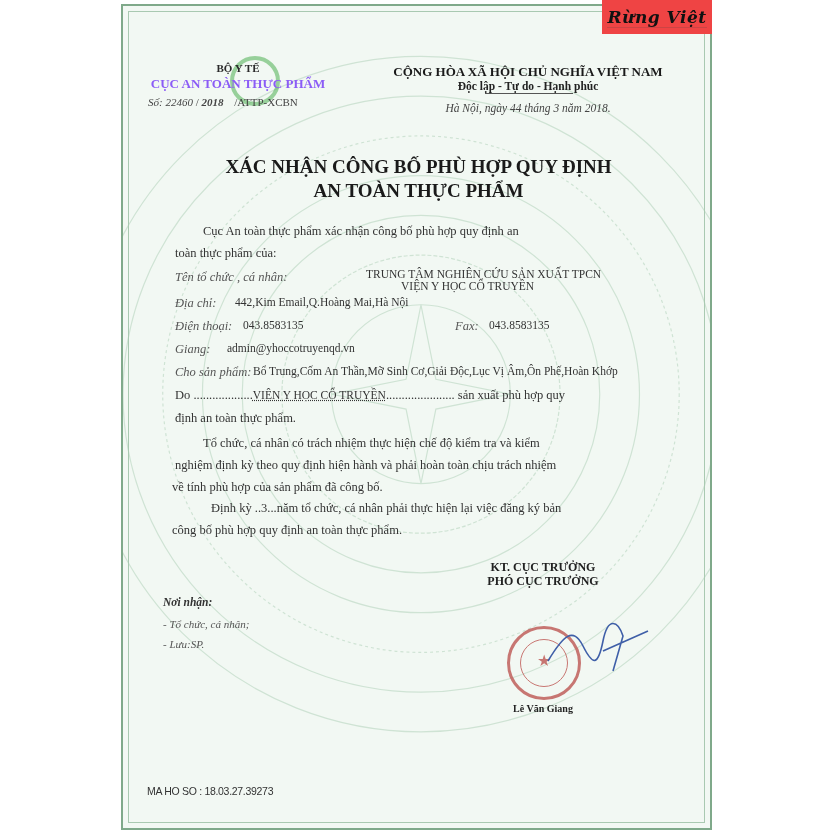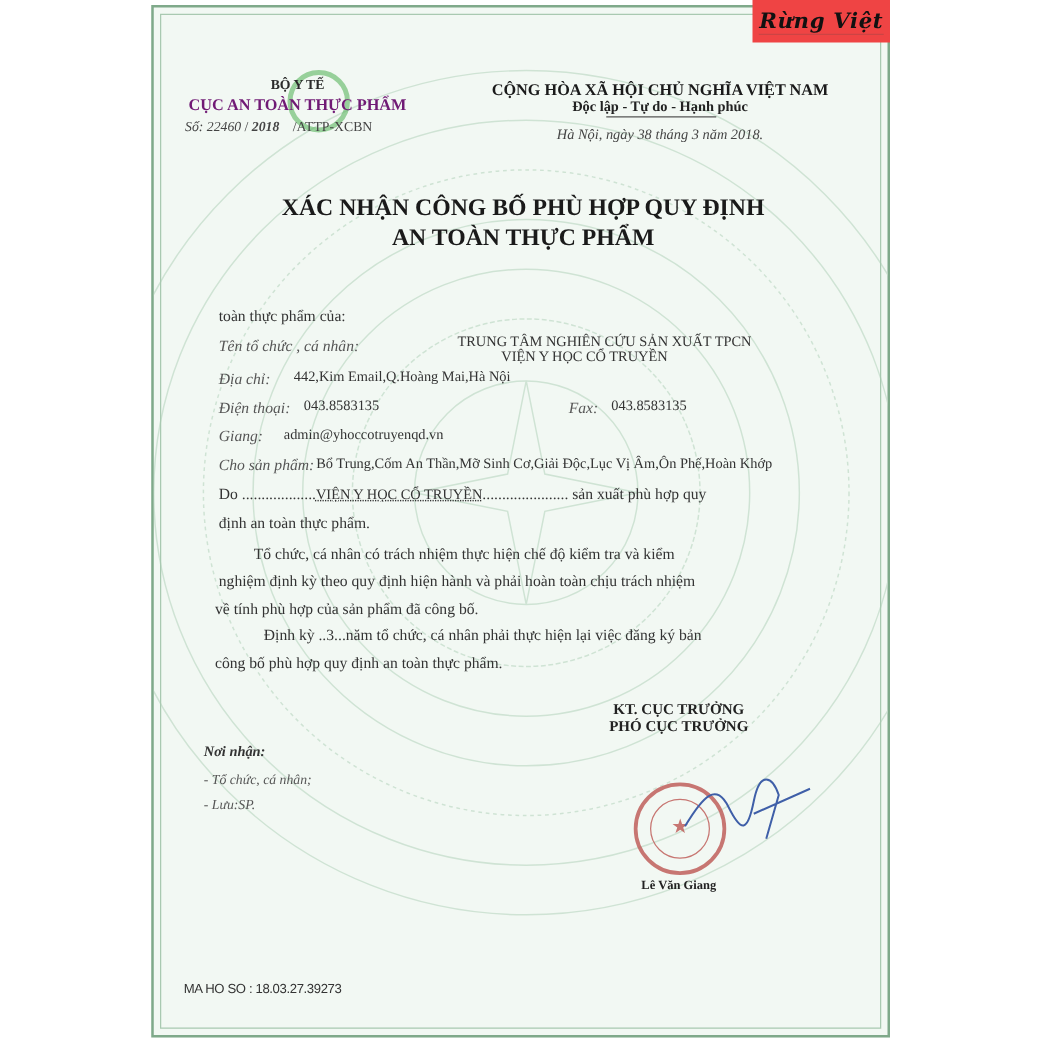--- a/index.html
+++ b/index.html
@@ -67,37 +67,38 @@
       <circle cx="300" cy="390" r="140" stroke-dasharray="4 2"></circle>
       <circle cx="300" cy="390" r="90"></circle>
       <path d="M300 300 L315 375 L390 390 L315 405 L300 480 L285 405 L210 390 L285 375 Z"></path>
     </g>
   </svg>
   <div class="doc-inner-border"></div>
 
   <div class="emblem"></div>
 
   <div class="abs hdr-left b" style="top:56px;font-size:11px;color:#2a2a2a;">BỘ Y TẾ</div>
-  <div class="abs hdr-left b" style="top:70px;font-size:13px;color:#701a75;">CỤC AN TOÀN THỰC PHẨM</div>
+  <div class="abs hdr-left b" style="top:70px;font-size:13px;color:#8b5cf6;">CỤC AN TOÀN THỰC PHẨM</div>
   <div class="abs" style="top:90px;left:25px;font-size:11px;color:#444;">
     <span class="i">Số:</span>
     <span class="i">22460</span>
     <span> / </span>
     <span class="i b">2018</span>
     <span style="margin-left:8px;">/ATTP-XCBN</span>
   </div>
 
   <div class="abs b" style="top:58px;left:230px;width:350px;text-align:center;font-size:13px;color:#1a1a1a;">CỘNG HÒA XÃ HỘI CHỦ NGHĨA VIỆT NAM</div>
   <div class="abs b" style="top:74px;left:230px;width:350px;text-align:center;font-size:11.5px;color:#222;">Độc lập - Tự do - Hạnh phúc</div>
   <div class="abs" style="top:87px;left:362px;width:88px;border-top:1px solid #555;"></div>
-  <div class="abs i" style="top:96px;left:230px;width:350px;text-align:center;font-size:11.5px;color:#444;">Hà Nội, ngày  38 tháng  3  năm 2018.</div>
+  <div class="abs i" style="top:96px;left:230px;width:350px;text-align:center;font-size:11.5px;color:#444;">Hà Nội, ngày  44 tháng  3  năm 2018.</div>
 
   <div class="abs title" style="top:150px;">XÁC NHẬN CÔNG BỐ PHÙ HỢP QUY ĐỊNH</div>
   <div class="abs title" style="top:174px;">AN TOÀN THỰC PHẨM</div>
 
+  <div class="abs body-text" style="top:218px;left:80px;">Cục An toàn thực phẩm xác nhận công bố phù hợp quy định an</div>
   <div class="abs body-text" style="top:240px;left:52px;">toàn thực phẩm của:</div>
 
   <div class="abs label" style="top:264px;left:52px;">Tên tổ chức , cá nhân:</div>
   <div class="abs val" style="top:262px;left:243px;">TRUNG TÂM NGHIÊN CỨU  SẢN XUẤT TPCN</div>
   <div class="abs val" style="top:274px;left:278px;">VIỆN Y HỌC CỔ TRUYỀN</div>
 
   <div class="abs label" style="top:290px;left:52px;">Địa chỉ:</div>
   <div class="abs val" style="top:290px;left:112px;">442,Kim Email,Q.Hoàng Mai,Hà Nội</div>
 
   <div class="abs label" style="top:313px;left:52px;">Điện thoại:</div>

